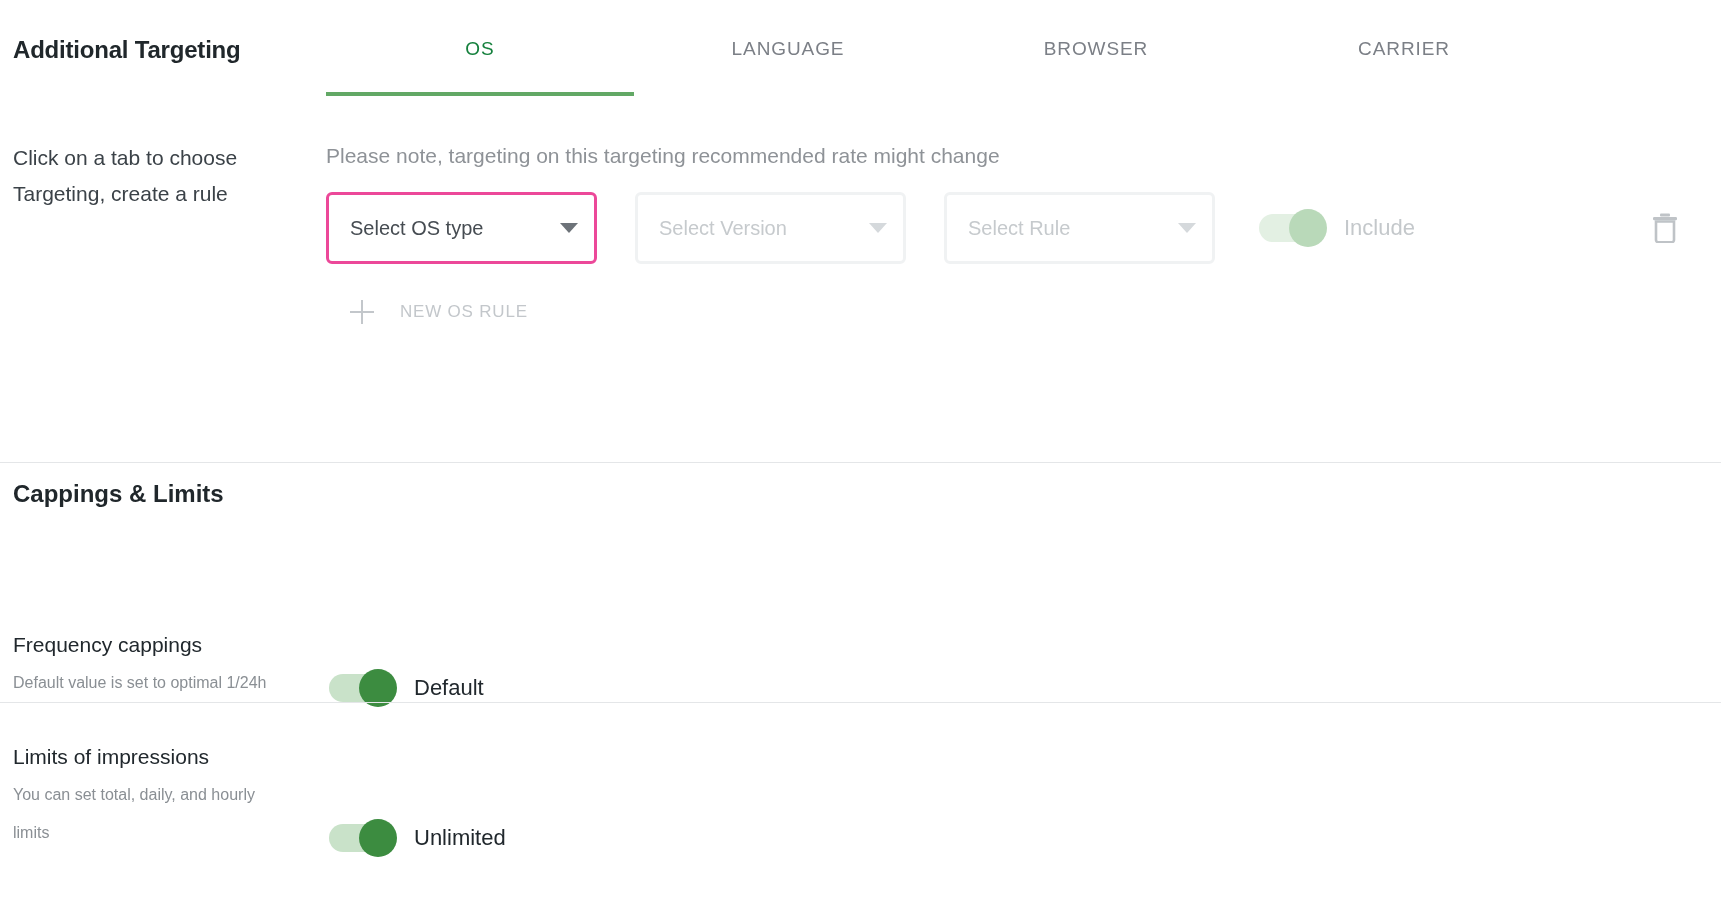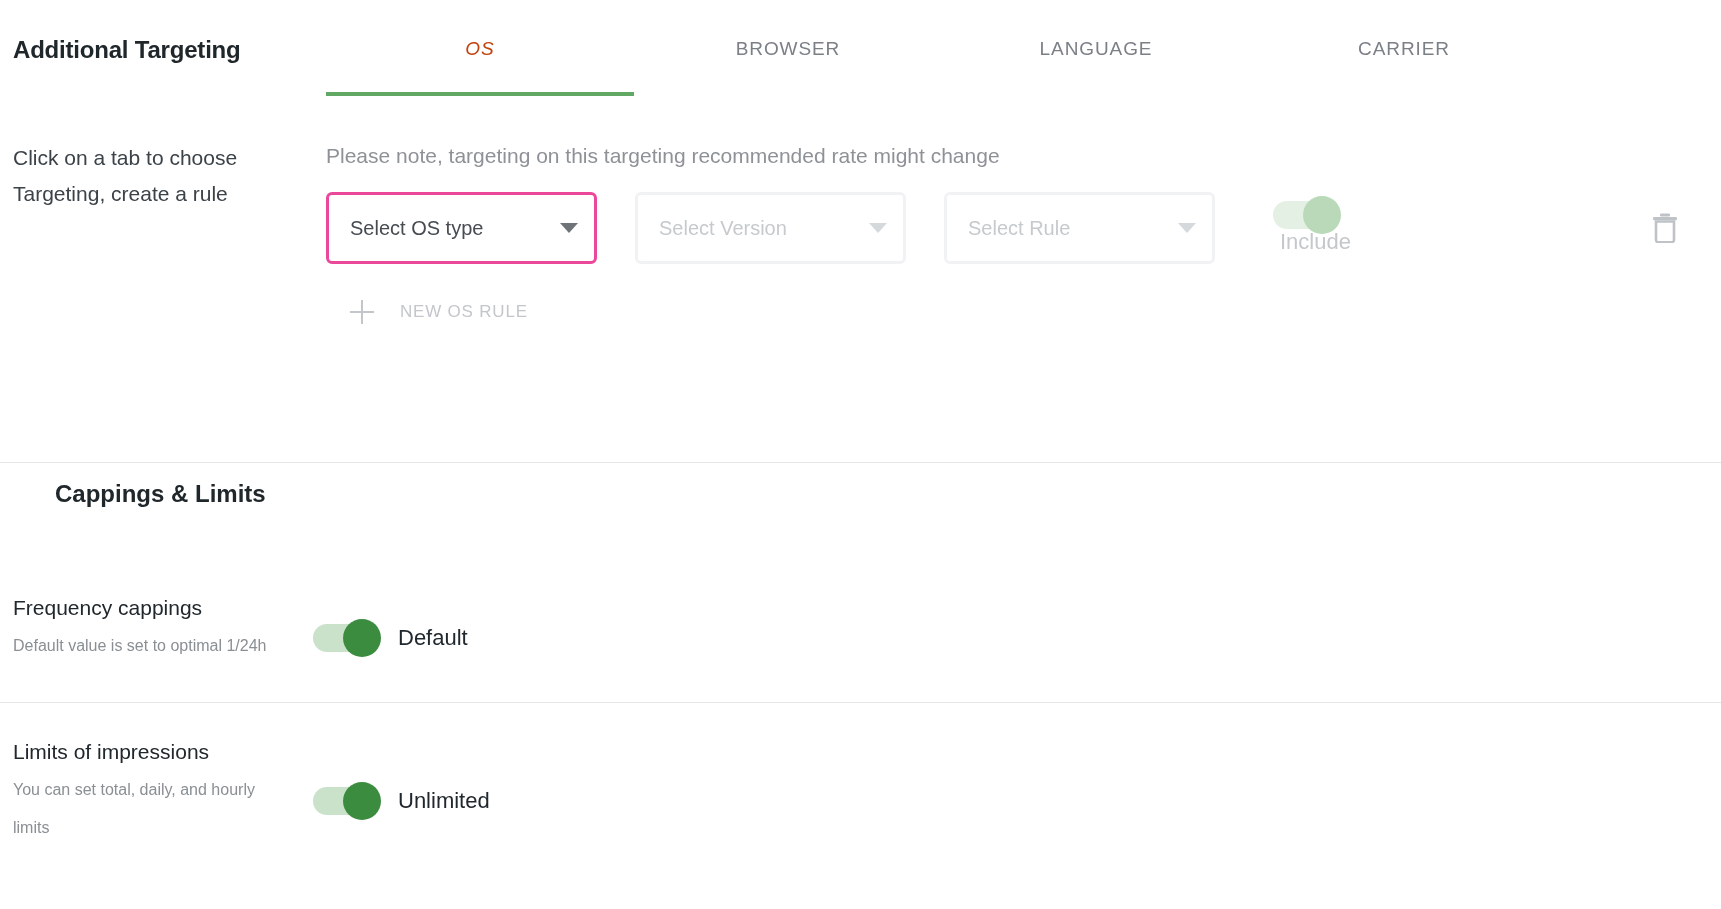--- a/index.html
+++ b/index.html
@@ -54,21 +54,21 @@
     position: relative;
     cursor: pointer;
     user-select: none;
   }
   .tab .tab-label {
     font-size: 19px;
     letter-spacing: 0.9px;
     color: #7b7f86;
     font-weight: normal;
   }
-  .tab.active .tab-label { color: #c2410c; font-style: italic; }
+  .tab.active .tab-label { color: #15803d; }
   .tab.active::after {
     content: "";
     position: absolute;
     left: 0; right: 0;
     bottom: 0;
     height: 4px;
     background: #62a865;
   }
 
   .left-hint {
@@ -133,21 +133,20 @@
   .select.disabled {
     border-color: #f0f2f3;
   }
   .select.disabled .sel-label { color: #c6cacd; }
   .select.disabled .caret { border-top-color: #d5d9dc; }
 
   .toggle-wrap {
     display: flex;
     align-items: center;
     margin-left: 6px;
-    flex-direction: column;
   }
   .switch {
     position: relative;
     width: 64px;
     height: 28px;
     border-radius: 14px;
     background: #c9e2c9;
     flex: 0 0 auto;
   }
   .switch .knob {
@@ -217,28 +216,28 @@
   
   .cappings-section { position: relative; }
   .cappings-title {
     position: absolute;
     left: 13px;
     top: 17px;
     font-size: 24px;
     font-weight: bold;
     color: #20272b;
     white-space: nowrap;
-    margin-left: 42px;
   }
 
   .limit-row {
     position: relative;
     display: flex;
-    align-items: center;
+    align-items: flex-end;
     border-top: 1px solid #e4e6e8;
+    gap: 16px;
   }
   .limit-row.first { border-top: none; }
 
   .limit-left {
     width: 313px;
     flex: 0 0 313px;
     padding-left: 13px;
   }
   .limit-name {
     font-size: 21px;
@@ -265,24 +264,24 @@
 
   <div class="targeting-section">
 
     <div class="section-title">Additional Targeting</div>
 
     <div class="tabs">
       <div class="tab active">
         <span class="tab-label">OS</span>
       </div>
       <div class="tab">
+        <span class="tab-label">LANGUAGE</span>
+      </div>
+      <div class="tab">
         <span class="tab-label">BROWSER</span>
-      </div>
-      <div class="tab">
-        <span class="tab-label">LANGUAGE</span>
       </div>
       <div class="tab">
         <span class="tab-label">CARRIER</span>
       </div>
     </div>
 
     <div class="left-hint">Click on a tab to choose Targeting, create a rule</div>
 
     <div class="main-col">
 

